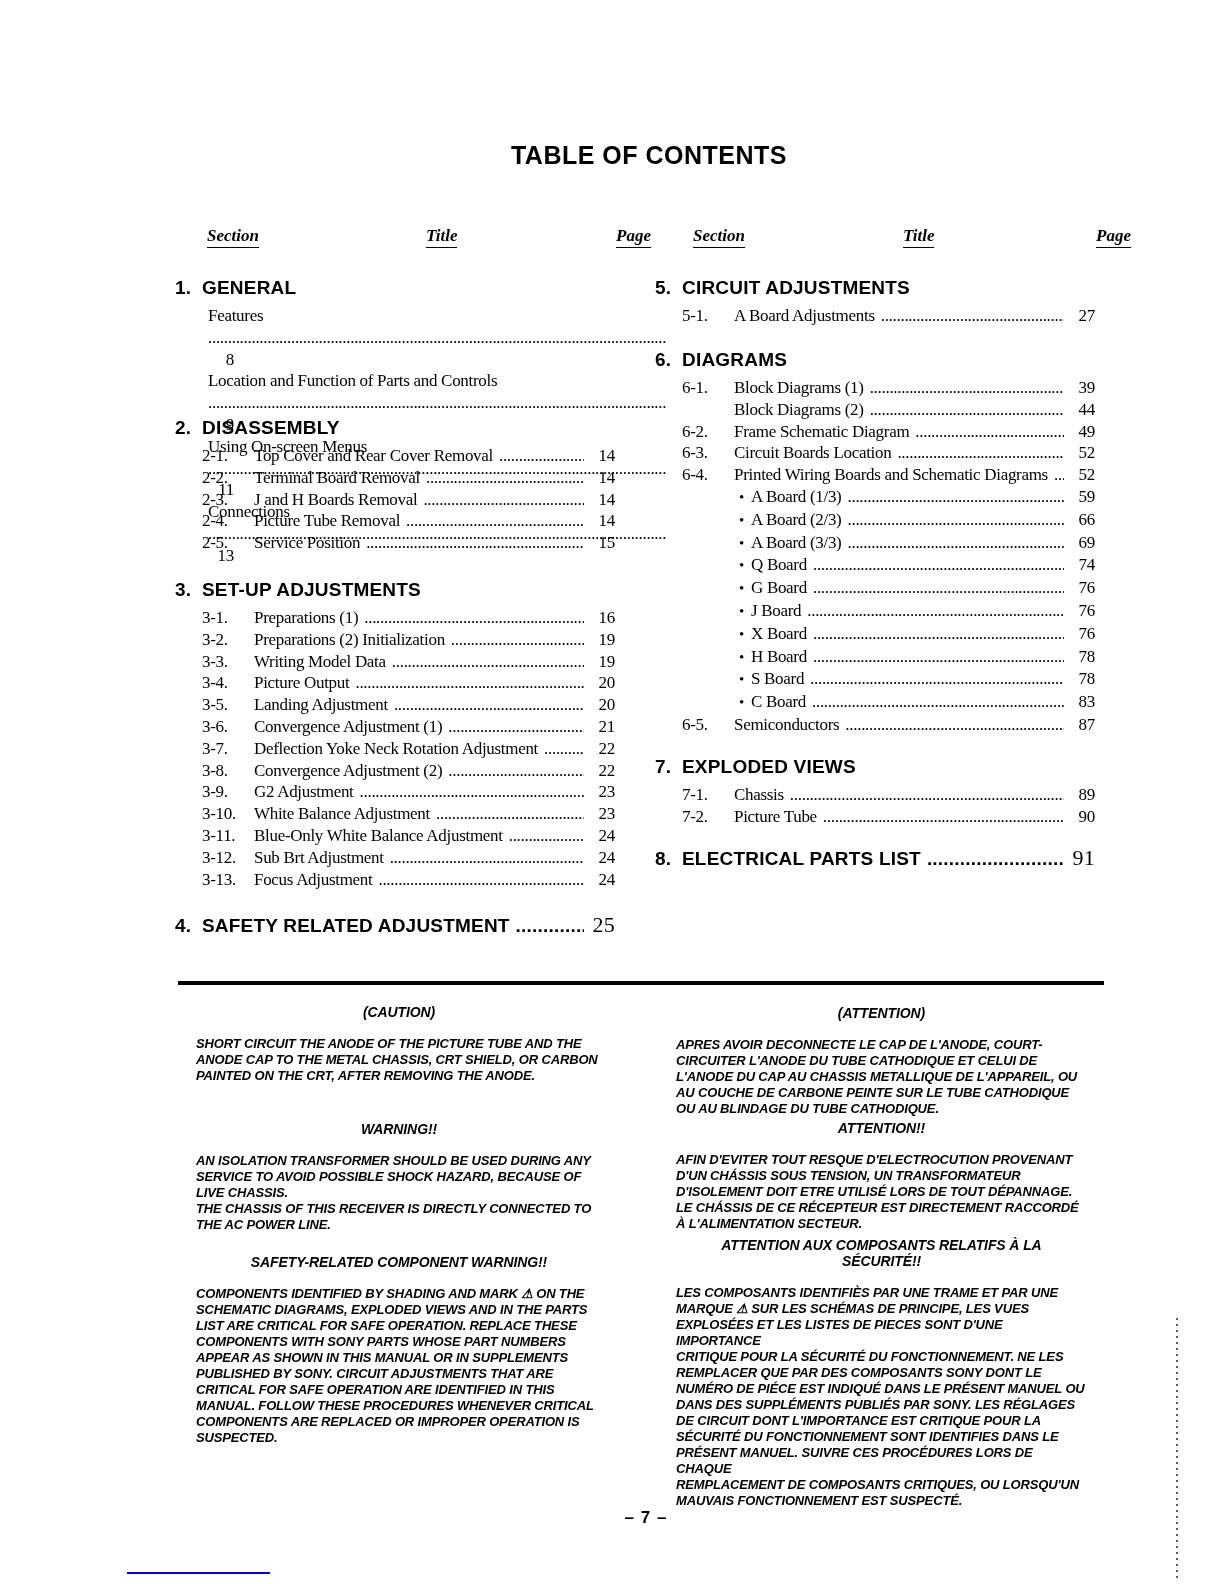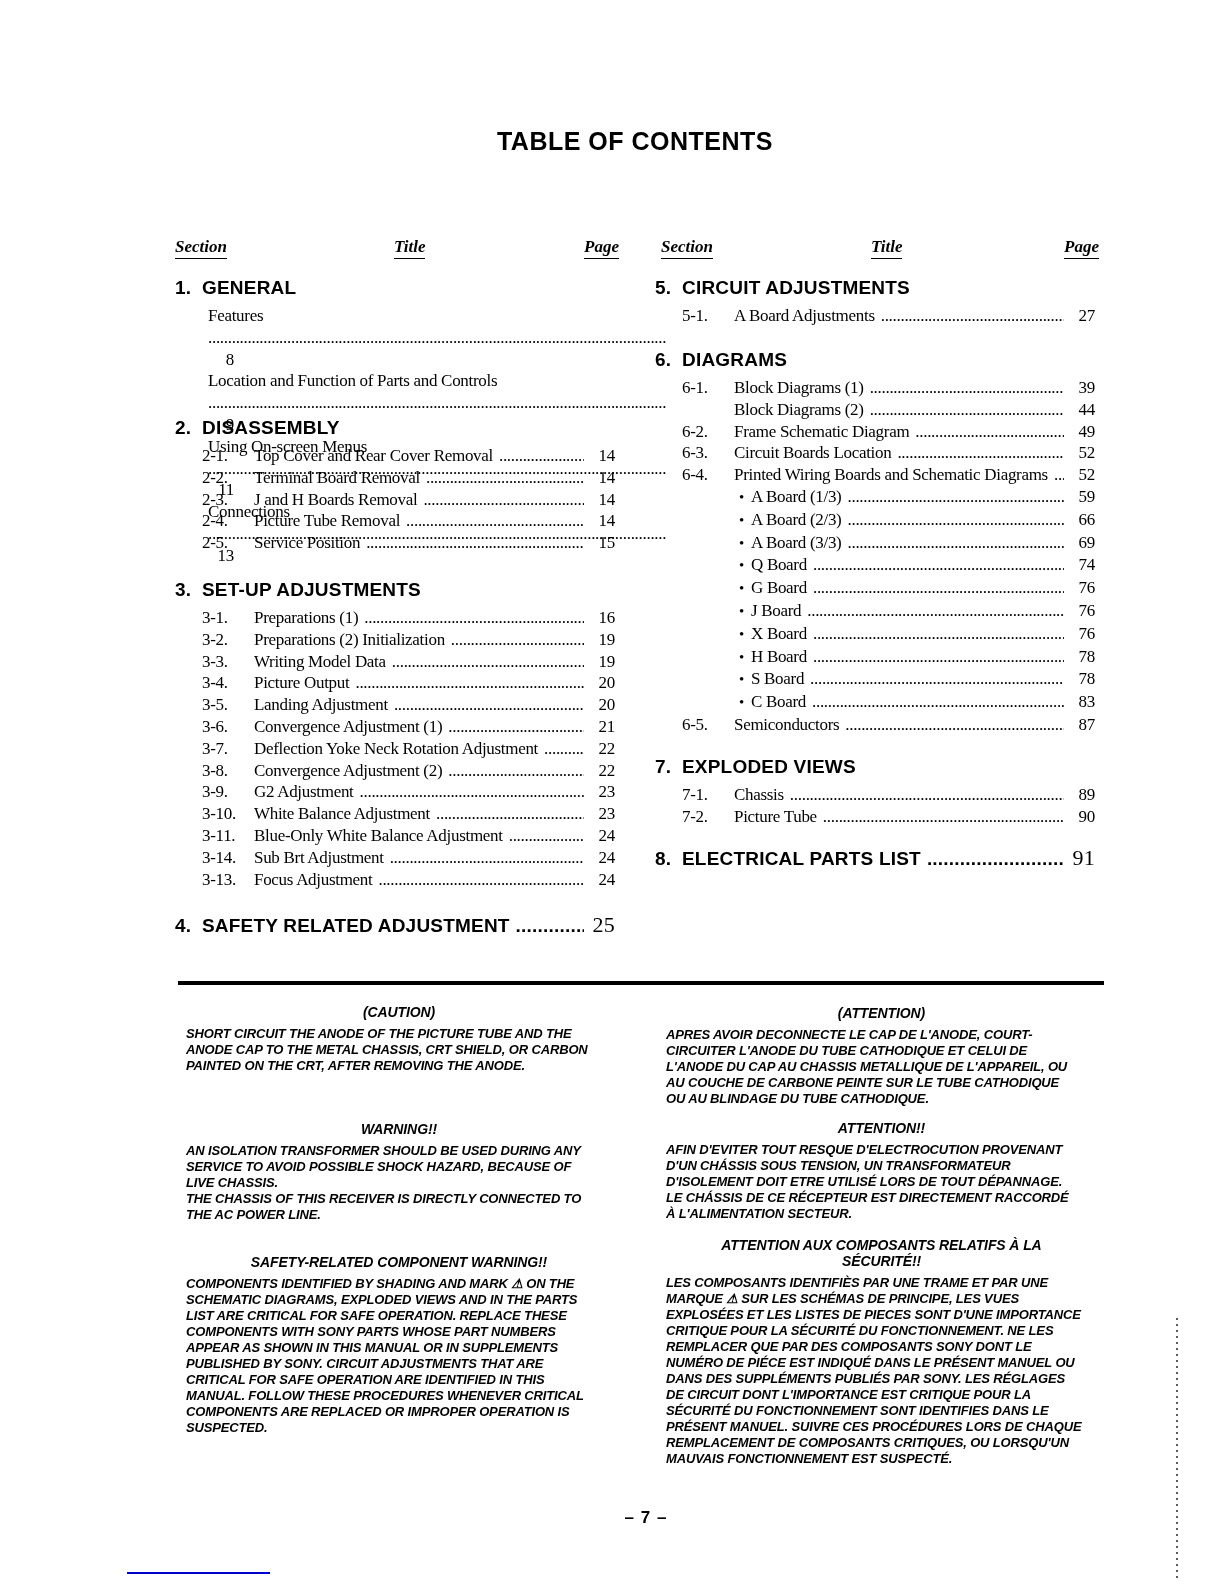--- a/index.html
+++ b/index.html
@@ -1,27 +1,27 @@
 <!DOCTYPE html>
 <html><head>
 <meta charset="utf-8">
 <style>
   html,body{margin:0;padding:0;background:#fff;}
   body{width:1224px;height:1584px;position:relative;overflow:hidden;
        font-family:"Liberation Serif",serif;color:#000;}
 
   
-  .doc-title{position:absolute;top:127px;left:175px;width:920px;margin:0;
+  .doc-title{position:absolute;top:127px;left:175px;width:920px;margin:14px;
     text-align:center;font-family:"Liberation Sans",sans-serif;font-weight:bold;
     font-size:25px;letter-spacing:.5px;}
 
   
-  .col-hdr{position:absolute;top:237px;font-family:"Liberation Serif",serif;
+  .col-hdr{position:absolute;top:226px;font-family:"Liberation Serif",serif;
     font-style:italic;font-weight:bold;font-size:17px;
-    border-bottom:1.6px solid #000;padding-bottom:1px;}
+    border-bottom:1.6px solid #000;padding-bottom:1px;margin-left:32px;}
   .h-sec-l{left:175px}.h-title-l{left:394px}.h-page-l{left:584px}
   .h-sec-r{left:661px}.h-title-r{left:871px}.h-page-r{left:1064px}
 
   
   .toc-col{position:absolute;top:0;width:440px;}
   .toc-left{left:175px}.toc-right{left:655px}
   .toc-section{position:absolute;left:0;width:100%;}
   .toc-heading{display:flex;align-items:baseline;
     font-family:"Liberation Sans",sans-serif;font-weight:bold;font-size:19px;
     line-height:24px;margin-bottom:5px;letter-spacing:.2px;}
@@ -46,21 +46,21 @@
 
   
   .notices{position:absolute;top:0;}
   .notices-left{left:180px;width:438px;}
   .notices-right{left:660px;width:443px;}
   .notice{position:absolute;left:0;width:100%;
     font-family:"Liberation Sans",sans-serif;font-weight:bold;font-style:italic;}
   .notice-heading{text-align:center;font-size:14px;line-height:16px;
     white-space:pre-line;margin:0 0 1px 0;letter-spacing:-0.1px;}
   .notice-body{font-size:13px;line-height:16px;white-space:pre-line;
-    letter-spacing:-0.15px;margin:6px;}
+    letter-spacing:-0.15px;margin:16px;}
 
   
   .page-num{position:absolute;top:1508px;left:175px;width:942px;text-align:center;
     font-family:"Liberation Sans",sans-serif;font-weight:bold;font-size:17px;
     letter-spacing:1px;}
 
   
   .artifact-blue{position:absolute;left:127px;top:1572px;width:143px;height:2px;}
   .artifact-dots{position:absolute;left:1176px;top:1318px;width:2px;height:260px;
     background:repeating-linear-gradient(to bottom,rgba(50,50,50,.8) 0 2px,transparent 2px 6px);}
@@ -207,21 +207,21 @@
           <span class="leader"></span>
           <span class="row-page">23</span>
         </div>
         <div class="toc-row r-num">
           <span class="row-num">3-11.</span>
           <span class="row-title">Blue-Only White Balance Adjustment</span>
           <span class="leader"></span>
           <span class="row-page">24</span>
         </div>
         <div class="toc-row r-num">
-          <span class="row-num">3-14.</span>
+          <span class="row-num">3-12.</span>
           <span class="row-title">Sub Brt Adjustment</span>
           <span class="leader"></span>
           <span class="row-page">24</span>
         </div>
         <div class="toc-row r-num">
           <span class="row-num">3-13.</span>
           <span class="row-title">Focus Adjustment</span>
           <span class="leader"></span>
           <span class="row-page">24</span>
         </div>

